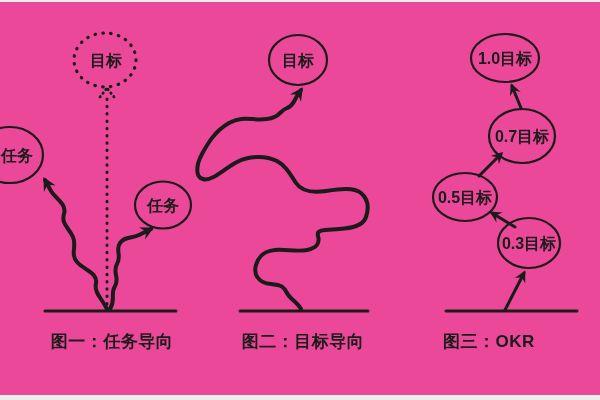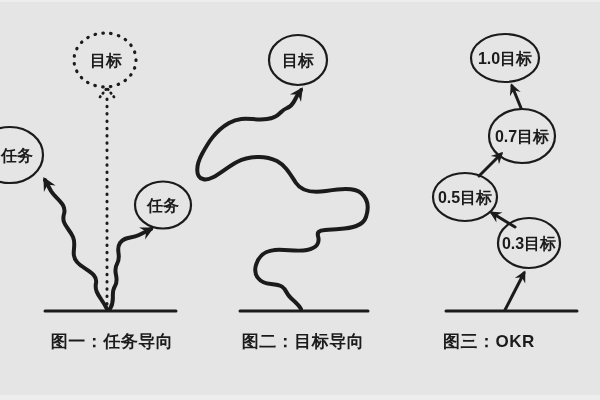--- a/index.html
+++ b/index.html
@@ -1,17 +1,17 @@
 <!DOCTYPE html>
 <html><head>
 <meta charset="utf-8">
 <style>
   html,body{margin:0;padding:0;background:#ffffff;}
   .canvas{
-    position:relative;width:600px;height:400px;background:#e5e5e5;
+    position:relative;width:600px;height:400px;background:#ec4899;
     overflow:hidden;font-family:"Liberation Sans",sans-serif;
   }
   .edge-strip{position:absolute;left:0;width:600px;background:#ededed;}
   .edge-strip.top{top:0;height:2px;}
   .edge-strip.bottom{bottom:0;height:5px;}
   svg{position:absolute;top:0;left:0;}
   .stroke{stroke:#1b1b1b;fill:none;stroke-linecap:round;stroke-linejoin:round;}
   .node{stroke-width:2.2;}
   .node-dotted{stroke-width:3.2;stroke-dasharray:0.5 7.4;}
   .aim-dotted{stroke-width:3;stroke-dasharray:0.5 6.8;}

